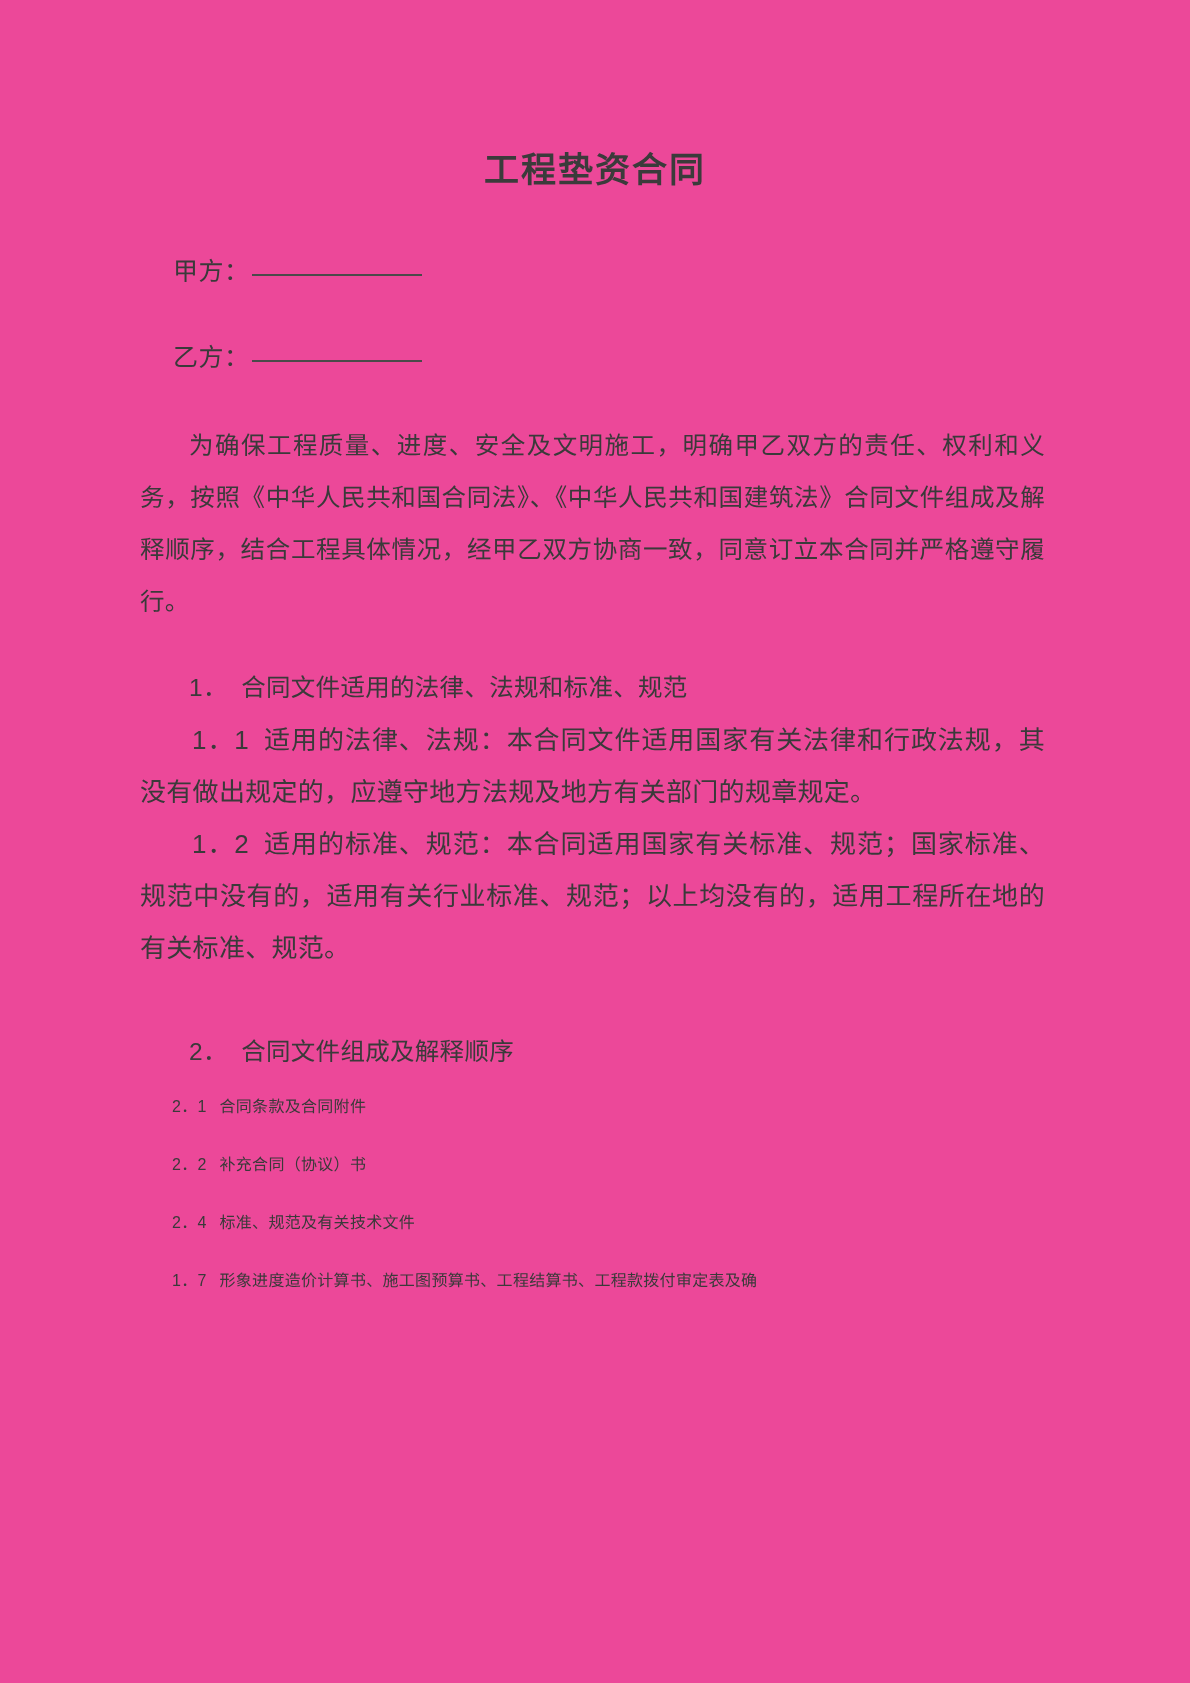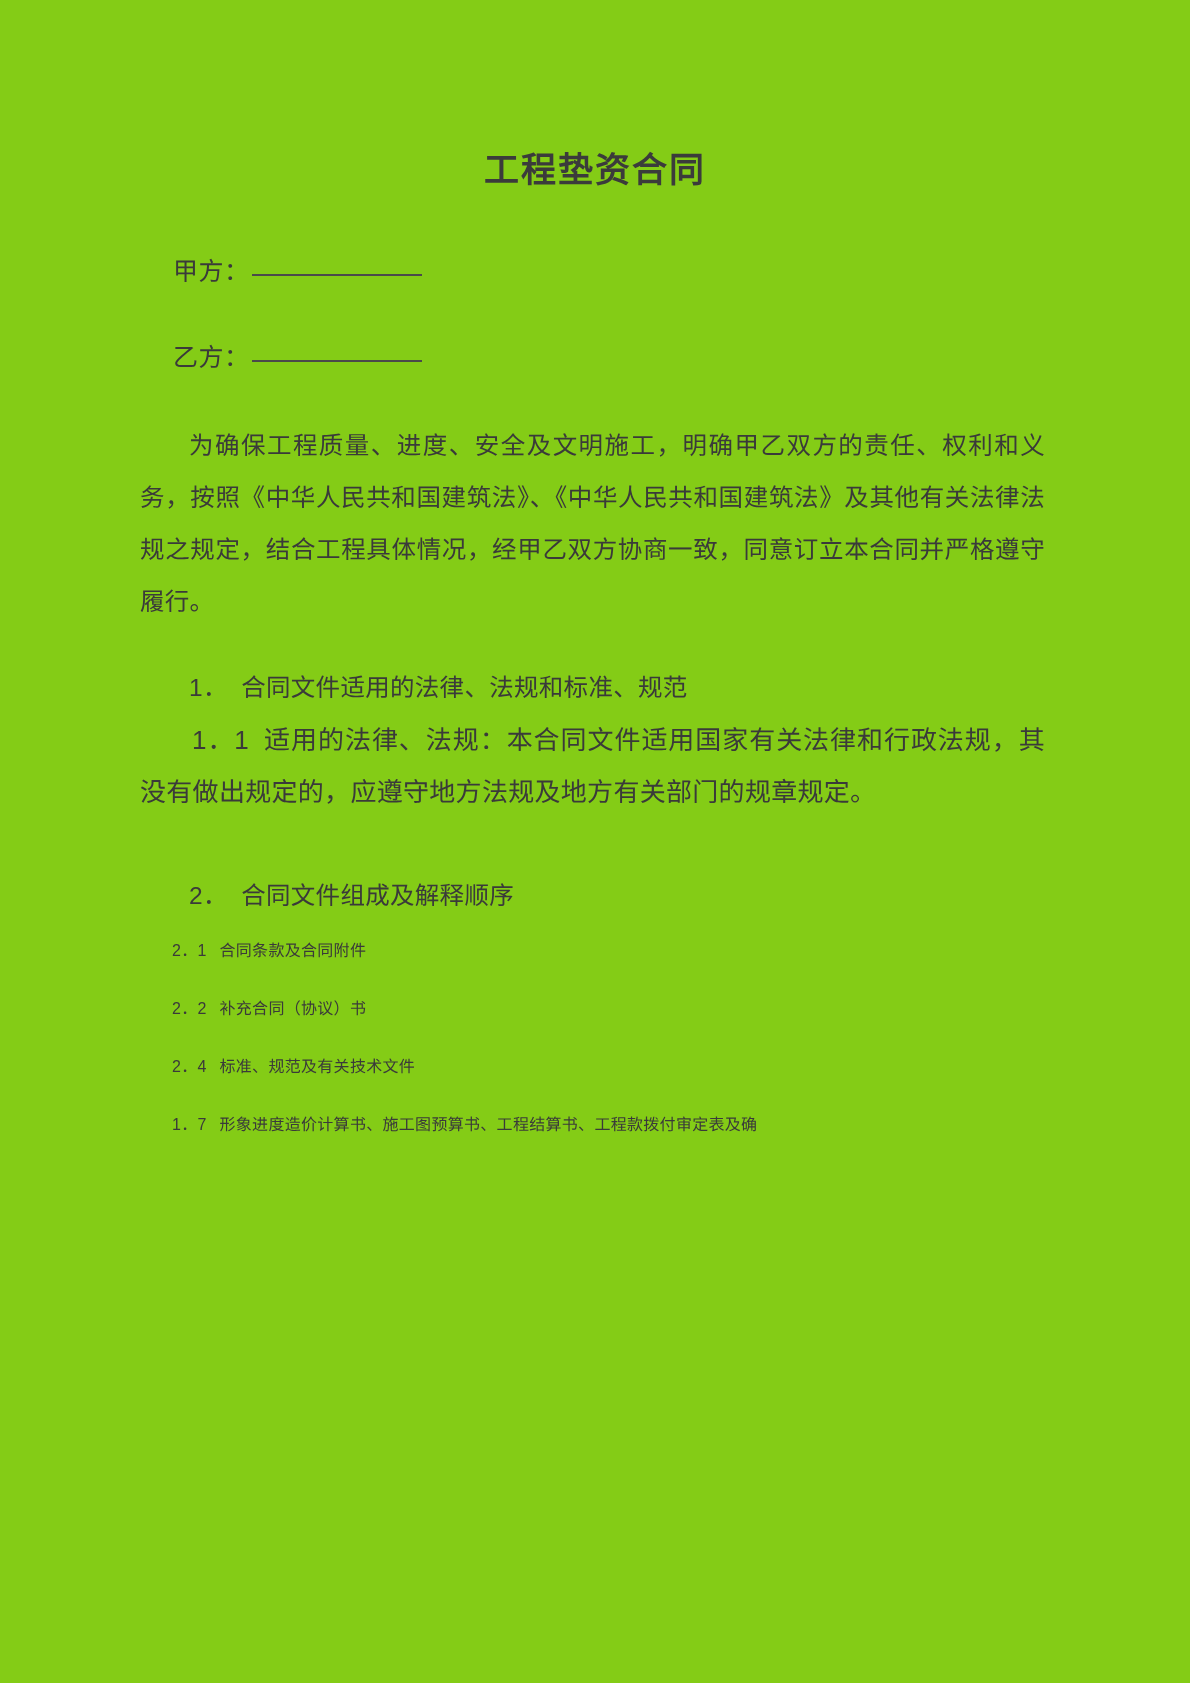--- a/index.html
+++ b/index.html
@@ -14,21 +14,21 @@
     font-family: "Liberation Sans", "DejaVu Sans", sans-serif;
     color: #3a3a3a;
     overflow: hidden;
     position: relative;
   }
   .page {
     width: 1190px;
     height: 1683px;
     box-sizing: border-box;
     padding: 0;
-    background: #84cc16;
+    background: #ec4899;
     position: relative;
   }
   .doc-title {
     text-align: center;
     font-size: 35px;
     font-weight: bold;
     color: #3b3b3b;
     letter-spacing: 2px;
     margin: 0;
     padding-top: 148px;
@@ -119,30 +119,33 @@
   <div class="body-block">
 
     <div class="party-line">
       <span>甲方：</span><span class="blank-rule"></span>
     </div>
 
     <div class="party-line">
       <span>乙方：</span><span class="blank-rule"></span>
     </div>
 
-    <p class="para para-indent gap-intro">为确保工程质量、进度、安全及文明施工，明确甲乙双方的责任、权利和义务，按照《中华人民共和国建筑法》、《中华人民共和国建筑法》及其他有关法律法规之规定，结合工程具体情况，经甲乙双方协商一致，同意订立本合同并严格遵守履行。</p>
+    <p class="para para-indent gap-intro">为确保工程质量、进度、安全及文明施工，明确甲乙双方的责任、权利和义务，按照《中华人民共和国合同法》、《中华人民共和国建筑法》合同文件组成及解释顺序，结合工程具体情况，经甲乙双方协商一致，同意订立本合同并严格遵守履行。</p>
 
     <p class="sec-heading gap-sec1">
       <span class="sub-num">1．</span><span>合同文件适用的法律、法规和标准、规范</span>
     </p>
 
     <p class="sub-item">
       <span class="sub-num">1．1</span><span>适用的法律、法规：本合同文件适用国家有关法律和行政法规，其没有做出规定的，应遵守地方法规及地方有关部门的规章规定。</span>
     </p>
 
+    <p class="sub-item">
+      <span class="sub-num">1．2</span><span>适用的标准、规范：本合同适用国家有关标准、规范；国家标准、规范中没有的，适用有关行业标准、规范；以上均没有的，适用工程所在地的有关标准、规范。</span>
+    </p>
 
     <p class="sec-heading gap-sec2">
       <span class="sub-num">2．</span><span>合同文件组成及解释顺序</span>
     </p>
 
     <p class="list-item">
       <span class="sub-num">2．1</span><span>合同条款及合同附件</span>
     </p>
 
     <p class="list-item">

